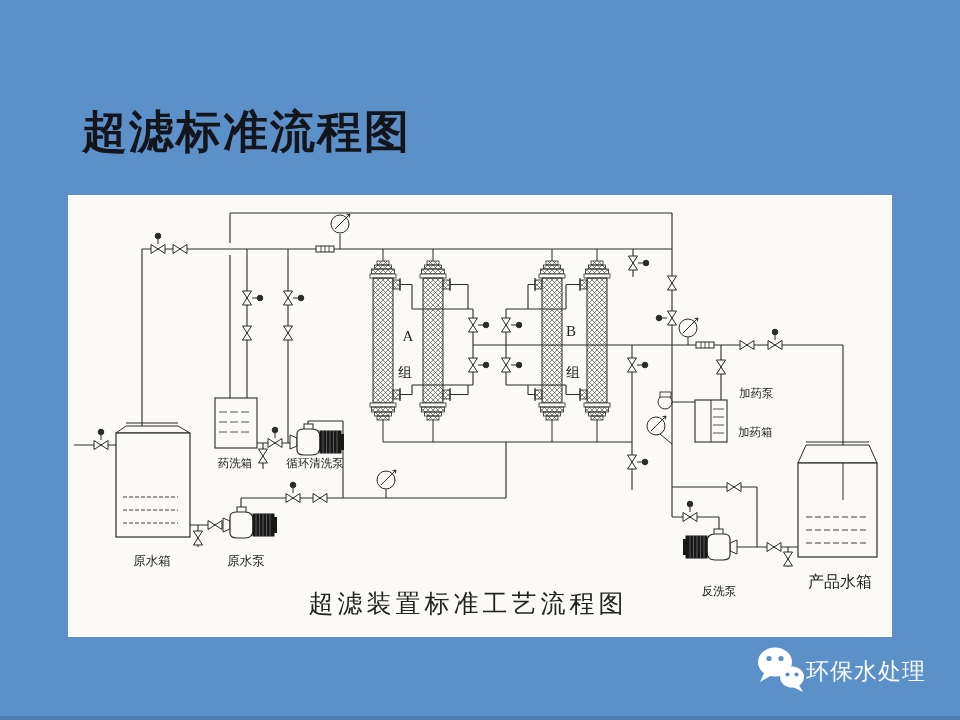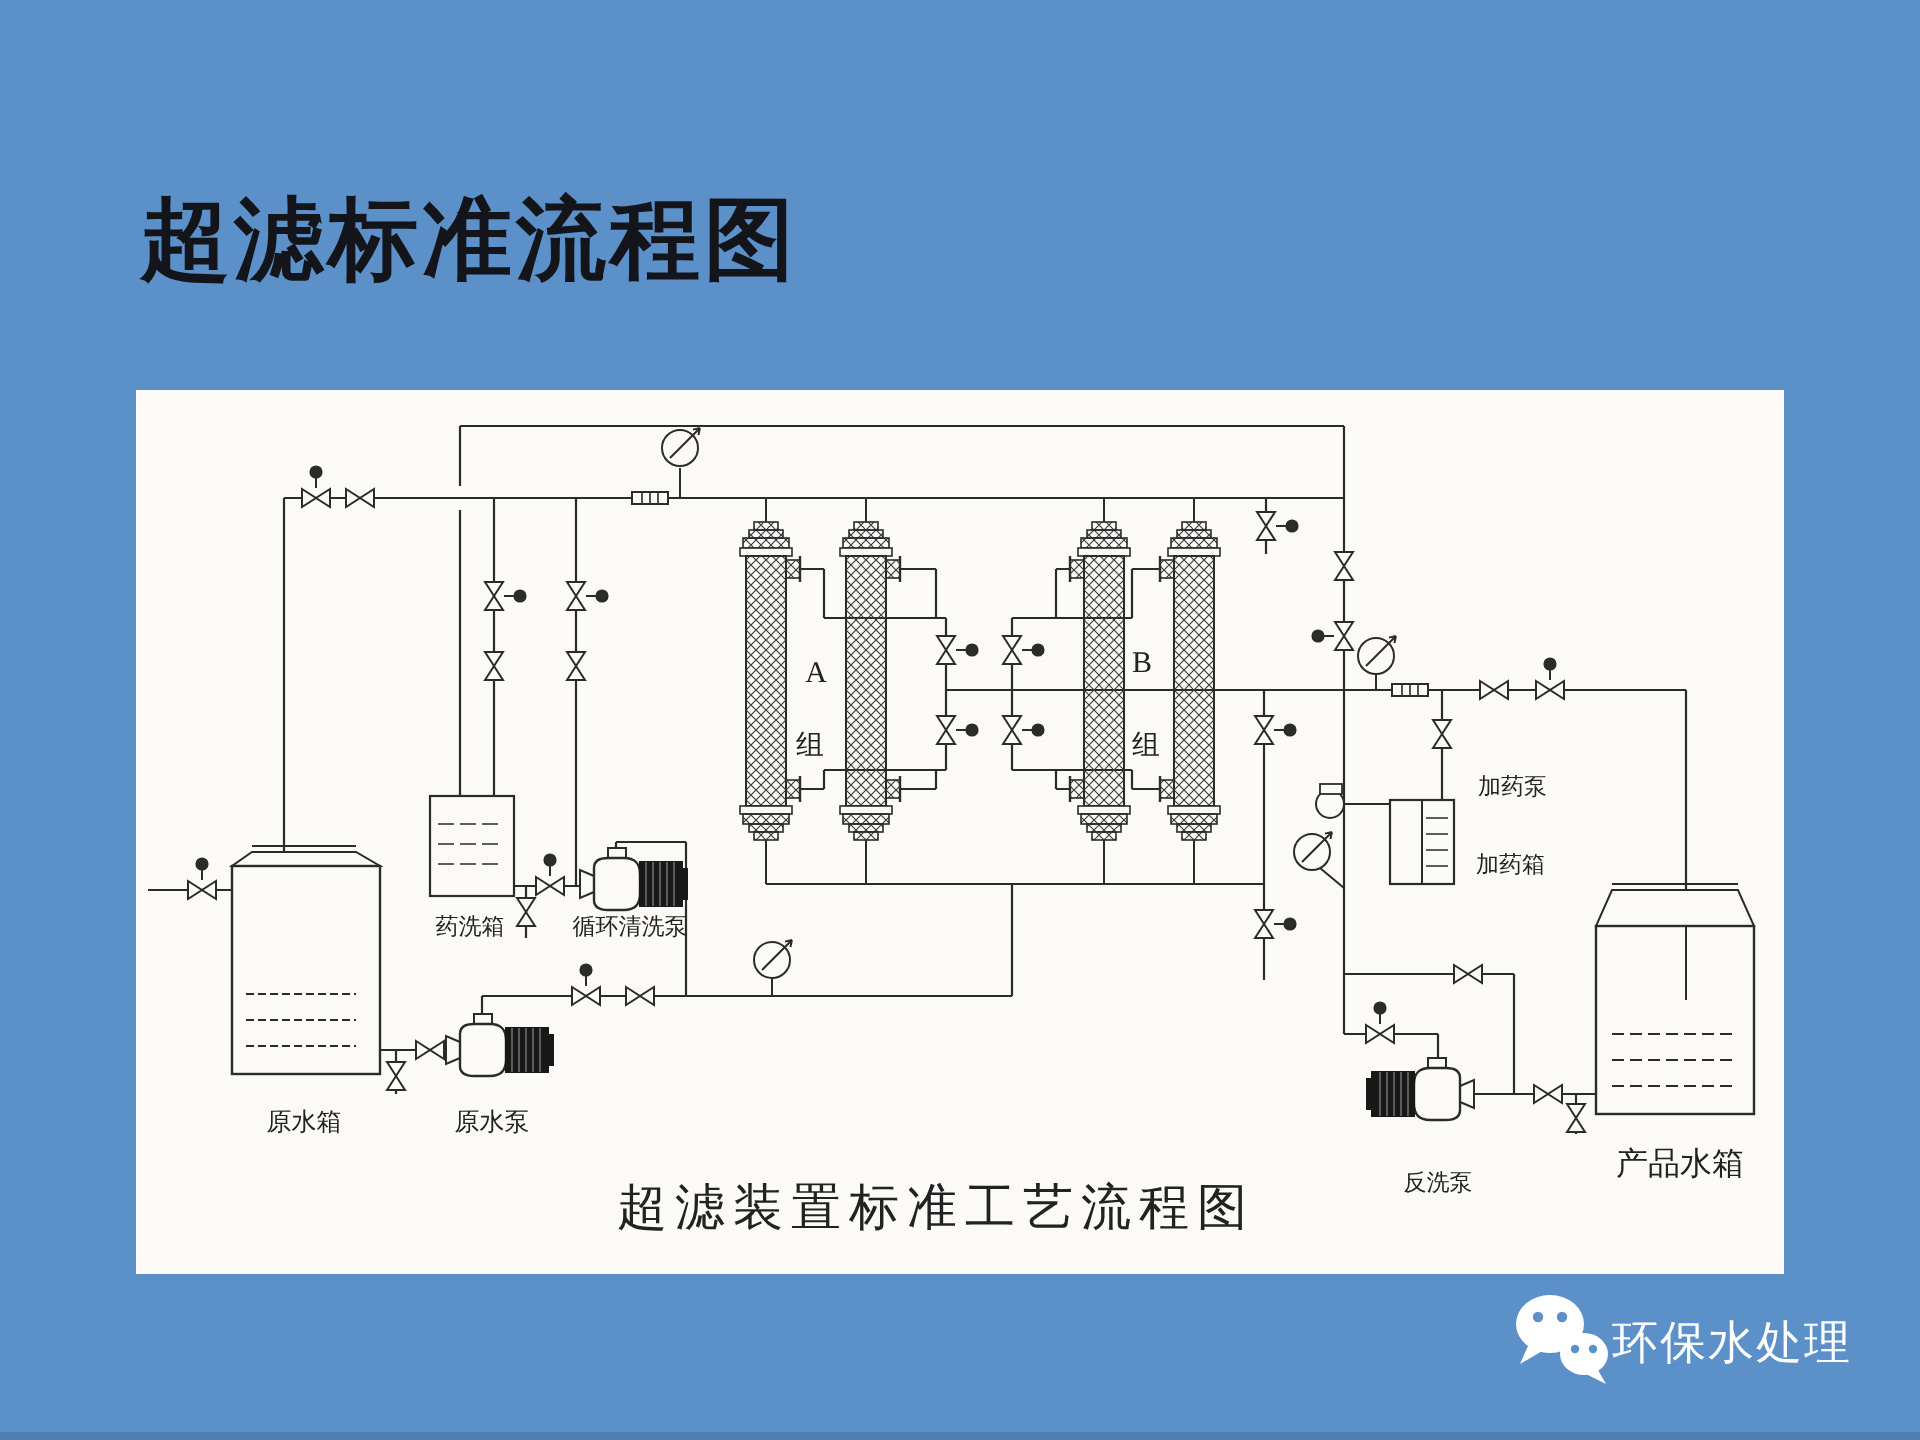--- a/index.html
+++ b/index.html
@@ -2,21 +2,21 @@
 <html><head>
 <meta charset="utf-8">
 <style>
   html,body{margin:0;padding:0;}
   body{
     width:960px;height:720px;position:relative;overflow:hidden;
     background:#5b90c8;
     font-family:"Liberation Sans", sans-serif;
   }
   .slide-title{
-    position:absolute;left:70px;top:90px;margin:0;
+    position:absolute;left:70px;top:90px;margin:12px;
     font-size:45px;font-weight:600;letter-spacing:2px;
     color:#14141b;font-family:"Liberation Sans", sans-serif;
   }
   .diagram-panel{
     position:absolute;left:68px;top:195px;width:824px;height:442px;
     background:#fbfaf7;
   }
   .diagram-panel svg{display:block;}
   .footer{
     position:absolute;left:756px;top:646px;width:200px;height:52px;

